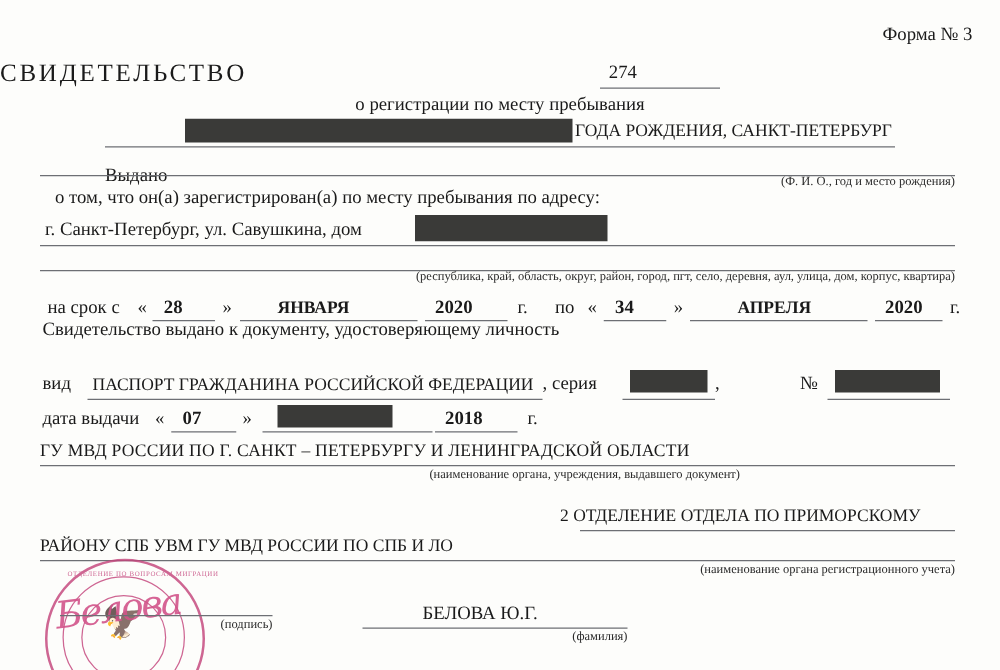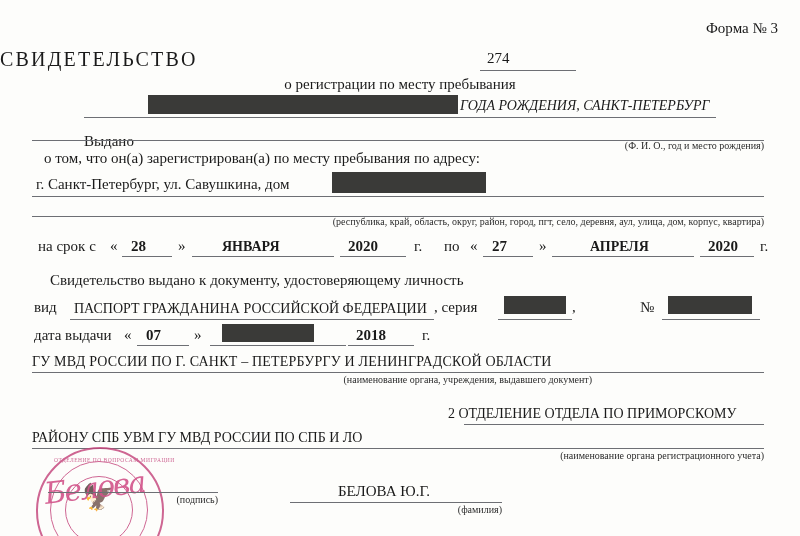--- a/index.html
+++ b/index.html
@@ -29,21 +29,21 @@
     background: #3a3a38;
   }
   .tiny {
     font-size: 10px;
     color: #2b2b2b;
     text-align: right;
     font-family: Liberation Serif, serif;
   }
   .lbl { font-size: 15px; }
   .lbl-sm { font-size: 14px; }
-  .val { font-size: 15px; font-style: italic; }
+  .val { font-size: 15px; }
 
   
   #form-no {
     right: 22px;
     top: 20px;
     font-size: 15px;
   }
   #title-main {
     left: 0; right: 0;
     top: 48px;
@@ -152,30 +152,30 @@
   <div class="rule" style="left:122px; top:256px; width:50px;"></div>
   <div class="abs lbl" style="left:178px; top:238px;">»</div>
   <div class="abs lbl-sm" style="left:222px; top:239px; font-weight:bold;">ЯНВАРЯ</div>
   <div class="rule" style="left:192px; top:256px; width:142px;"></div>
   <div class="abs lbl" style="left:348px; top:238px; font-weight:bold;">2020</div>
   <div class="rule" style="left:340px; top:256px; width:66px;"></div>
   <div class="abs lbl" style="left:414px; top:238px;">г.</div>
 
   <div class="abs lbl" style="left:444px; top:238px;">по</div>
   <div class="abs lbl" style="left:470px; top:238px;">«</div>
-  <div class="abs lbl" style="left:492px; top:238px; font-weight:bold;">27</div>
+  <div class="abs lbl" style="left:492px; top:238px; font-weight:bold;">34</div>
   <div class="rule" style="left:483px; top:256px; width:50px;"></div>
   <div class="abs lbl" style="left:539px; top:238px;">»</div>
   <div class="abs lbl-sm" style="left:590px; top:239px; font-weight:bold;">АПРЕЛЯ</div>
   <div class="rule" style="left:552px; top:256px; width:142px;"></div>
   <div class="abs lbl" style="left:708px; top:238px; font-weight:bold;">2020</div>
   <div class="rule" style="left:700px; top:256px; width:54px;"></div>
   <div class="abs lbl" style="left:760px; top:238px;">г.</div>
 
-  <div class="abs lbl" style="left:34px; top:272px;margin-left:16px;">Свидетельство выдано к документу, удостоверяющему личность</div>
+  <div class="abs lbl" style="left:34px; top:256px;">Свидетельство выдано к документу, удостоверяющему личность</div>
 
   <div class="abs lbl" style="left:34px; top:299px;">вид</div>
   <div class="abs lbl-sm" style="left:74px; top:301px;">ПАСПОРТ ГРАЖДАНИНА РОССИЙСКОЙ ФЕДЕРАЦИИ</div>
   <div class="rule" style="left:70px; top:319px; width:364px;"></div>
   <div class="abs lbl" style="left:434px; top:299px;">, серия</div>
   <div class="redact" style="left:504px; top:296px; width:62px; height:18px;"></div>
   <div class="rule" style="left:498px; top:319px; width:74px;"></div>
   <div class="abs lbl" style="left:572px; top:299px;">,</div>
   <div class="abs lbl" style="left:640px; top:299px;">№</div>
   <div class="redact" style="left:668px; top:296px; width:84px; height:18px;"></div>

